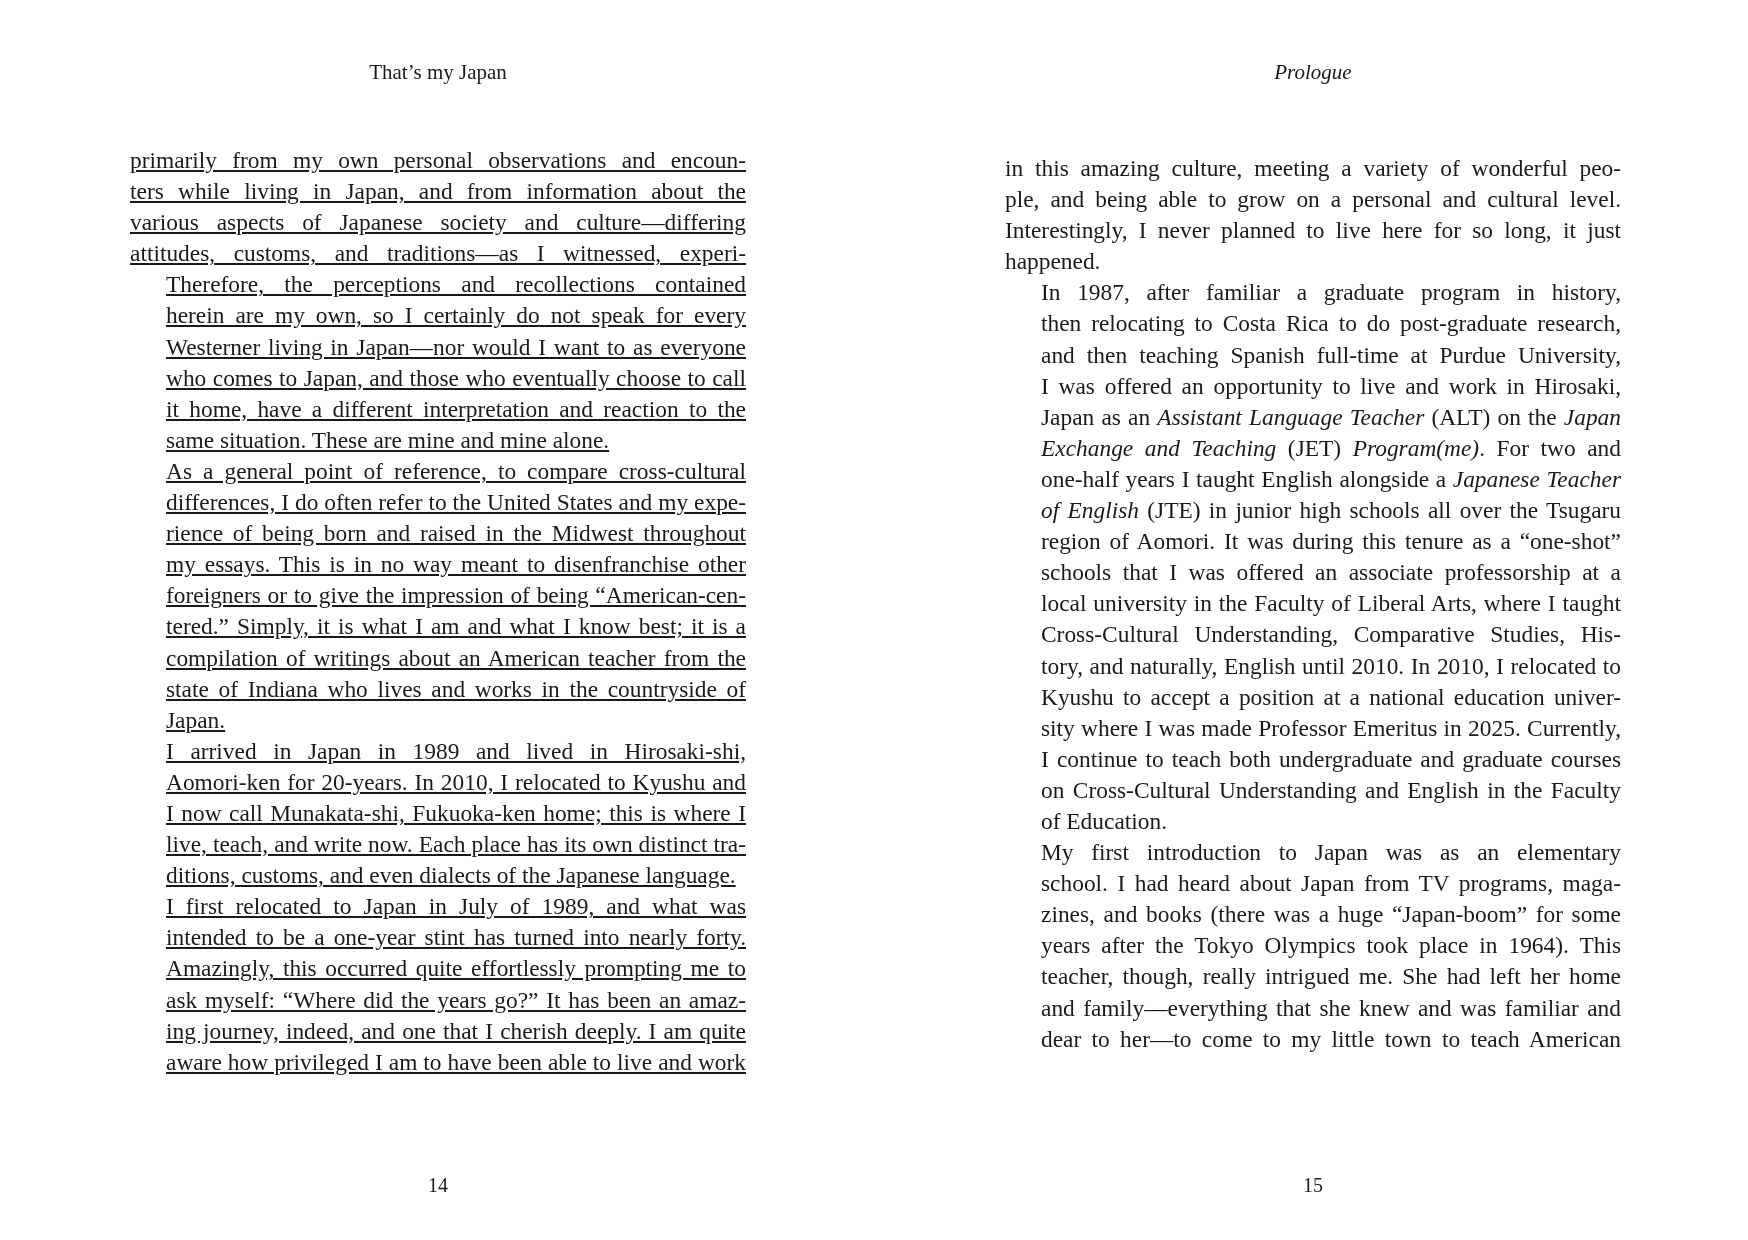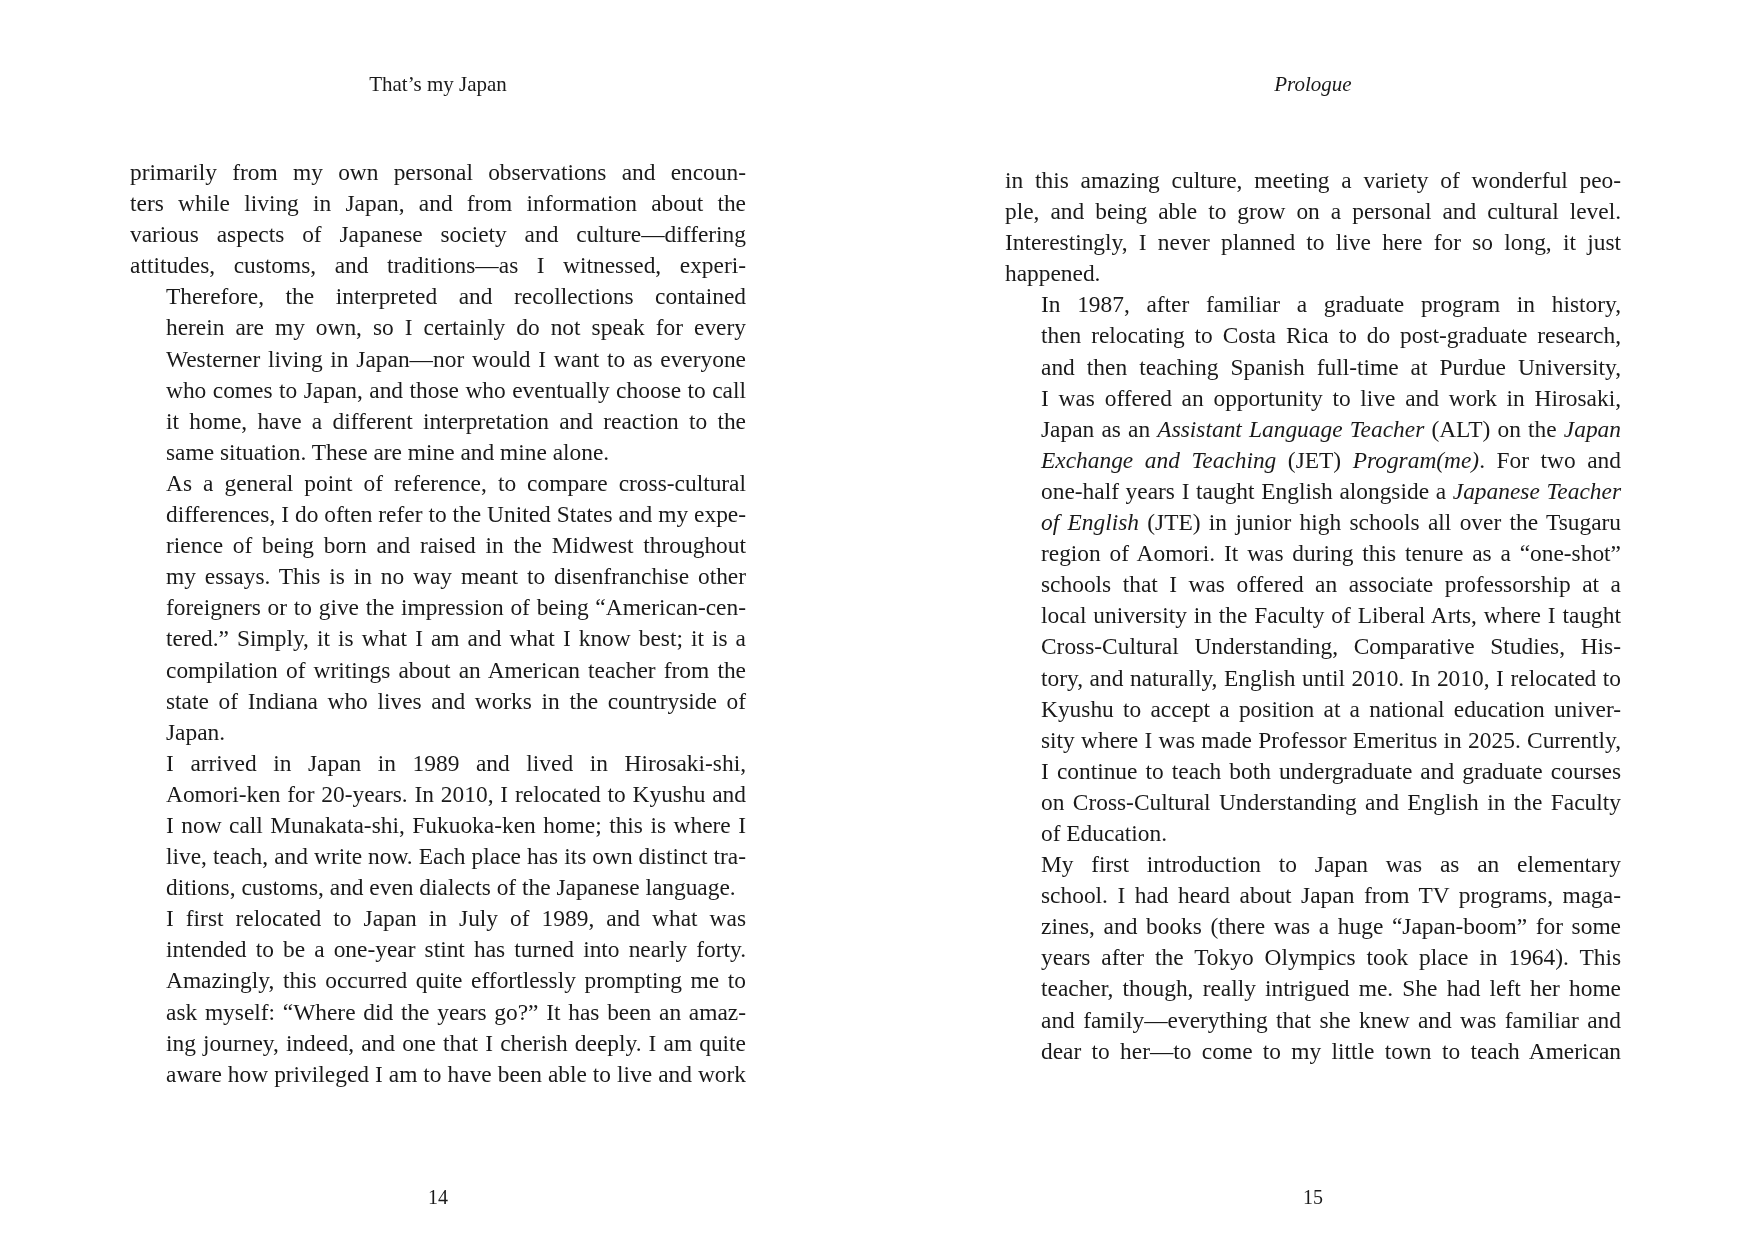--- a/index.html
+++ b/index.html
@@ -1,26 +1,26 @@
 <!DOCTYPE html>
 <html><head>
 <meta charset="utf-8">
 <style>
   html, body { margin:0; padding:0; background:#ffffff; }
   body { width:1748px; height:1240px; position:relative; overflow:hidden;
          font-family:"Liberation Serif","DejaVu Serif",serif; color:#1a1a1a; }
-  .page { position:absolute; top:16px; height:1215px; }
+  .page { position:absolute; top:4px; height:1215px; }
   .page.left  { left:0; width:874px; }
   .page.right { left:874px; width:874px; }
   .running-head { position:absolute; top:56px; font-size:21px; text-align:center; width:616px; }
   .page.left .running-head  { left:130px; }
   .page.right .running-head { left:131px; font-style:italic; }
   .text-block { position:absolute; top:141px; width:616px; font-size:23.4px; line-height:31.1px;
                 text-align:justify; hyphens:manual; }
-  .page.left .text-block  { left:130px; }
+  .page.left .text-block  { left:130px;text-decoration:underline; }
   .page.right .text-block { left:131px;margin-top:8px; }
   .text-block p { margin:0; text-indent:0; }
   .text-block p.indent { text-indent:36px; }
   .line { display:block; text-align:justify; text-align-last:justify; white-space:nowrap; overflow:visible; }
   .line.last { text-align-last:left; }
   .folio { position:absolute; top:1170px; width:616px; text-align:center; font-size:20px; }
   .page.left .folio  { left:130px; }
   .page.right .folio { left:131px; }
   em { font-style:italic; }
 </style>
@@ -30,21 +30,21 @@
 <div class="page left">
   <div class="running-head">That’s my Japan</div>
   <div class="text-block">
       <p>
         <span class="line">primarily from my own personal observations and encoun-</span>
         <span class="line">ters while living in Japan, and from information about the</span>
         <span class="line">various aspects of Japanese society and culture—differing</span>
         <span class="line">attitudes, customs, and traditions—as I witnessed, experi-</span>
       </p>
       <p class="indent">
-        <span class="line" style="text-indent: 36px;">Therefore, the interpreted and recollections contained</span>
+        <span class="line" style="text-indent: 36px;">Therefore, the perceptions and recollections contained</span>
         <span class="line">herein are my own, so I certainly do not speak for every</span>
         <span class="line">Westerner living in Japan—nor would I want to as everyone</span>
         <span class="line">who comes to Japan, and those who eventually choose to call</span>
         <span class="line">it home, have a different interpretation and reaction to the</span>
         <span class="line last">same situation. These are mine and mine alone.</span>
       </p>
       <p class="indent">
         <span class="line" style="text-indent: 36px;">As a general point of reference, to compare cross-cultural</span>
         <span class="line">differences, I do often refer to the United States and my expe-</span>
         <span class="line">rience of being born and raised in the Midwest throughout</span>

